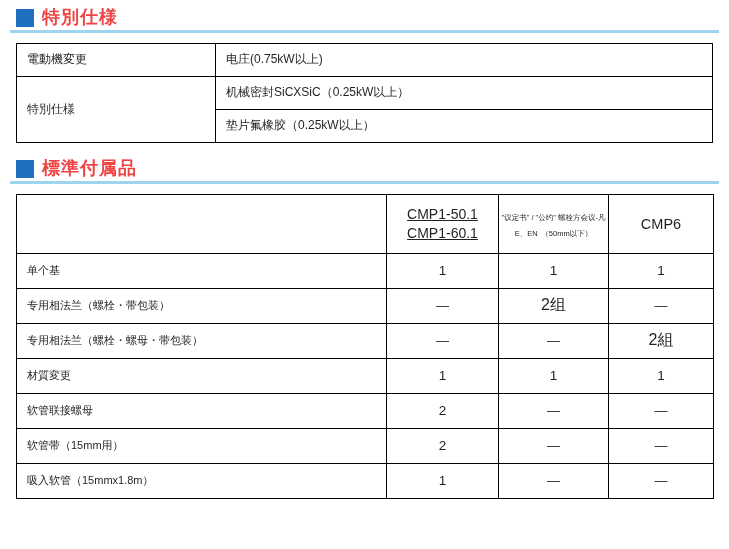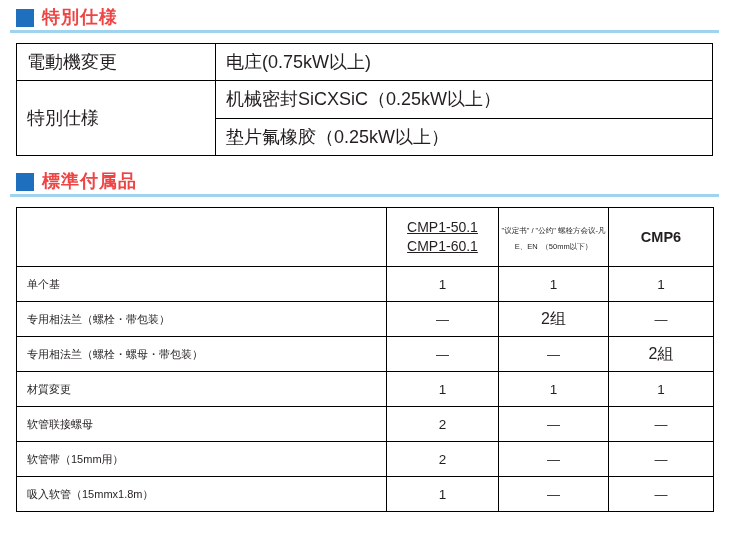--- a/index.html
+++ b/index.html
@@ -49,21 +49,21 @@
   
   .spec-table {
     border-collapse: collapse;
     width: 697px;
     margin: 0 0 0 6px;
     table-layout: fixed;
   }
   .spec-table td {
     border: 1px solid #000000;
     padding: 7px 8px 7px 10px;
-    font-size: 18px;
+    font-size: 12px;
     line-height: 1.25;
     vertical-align: middle;
     height: 18px;
   }
   .spec-table td.label {
     width: 180px;
   }
 
   .gap {
     height: 16px;
@@ -100,21 +100,20 @@
     white-space: pre-line;
     text-decoration: underline;
   }
   .head-small {
     font-size: 7.5px;
     line-height: 1.45;
     color: #231f20;
   }
   .head-cmp6 {
     font-size: 14.5px;
-    font-weight: bold;
   }
 
   .acc-table td.name {
     text-align: left;
     padding: 6px 6px 6px 10px;
     height: 22px;
     font-size: 11px;
   }
   .acc-table td.val {
     text-align: center;

